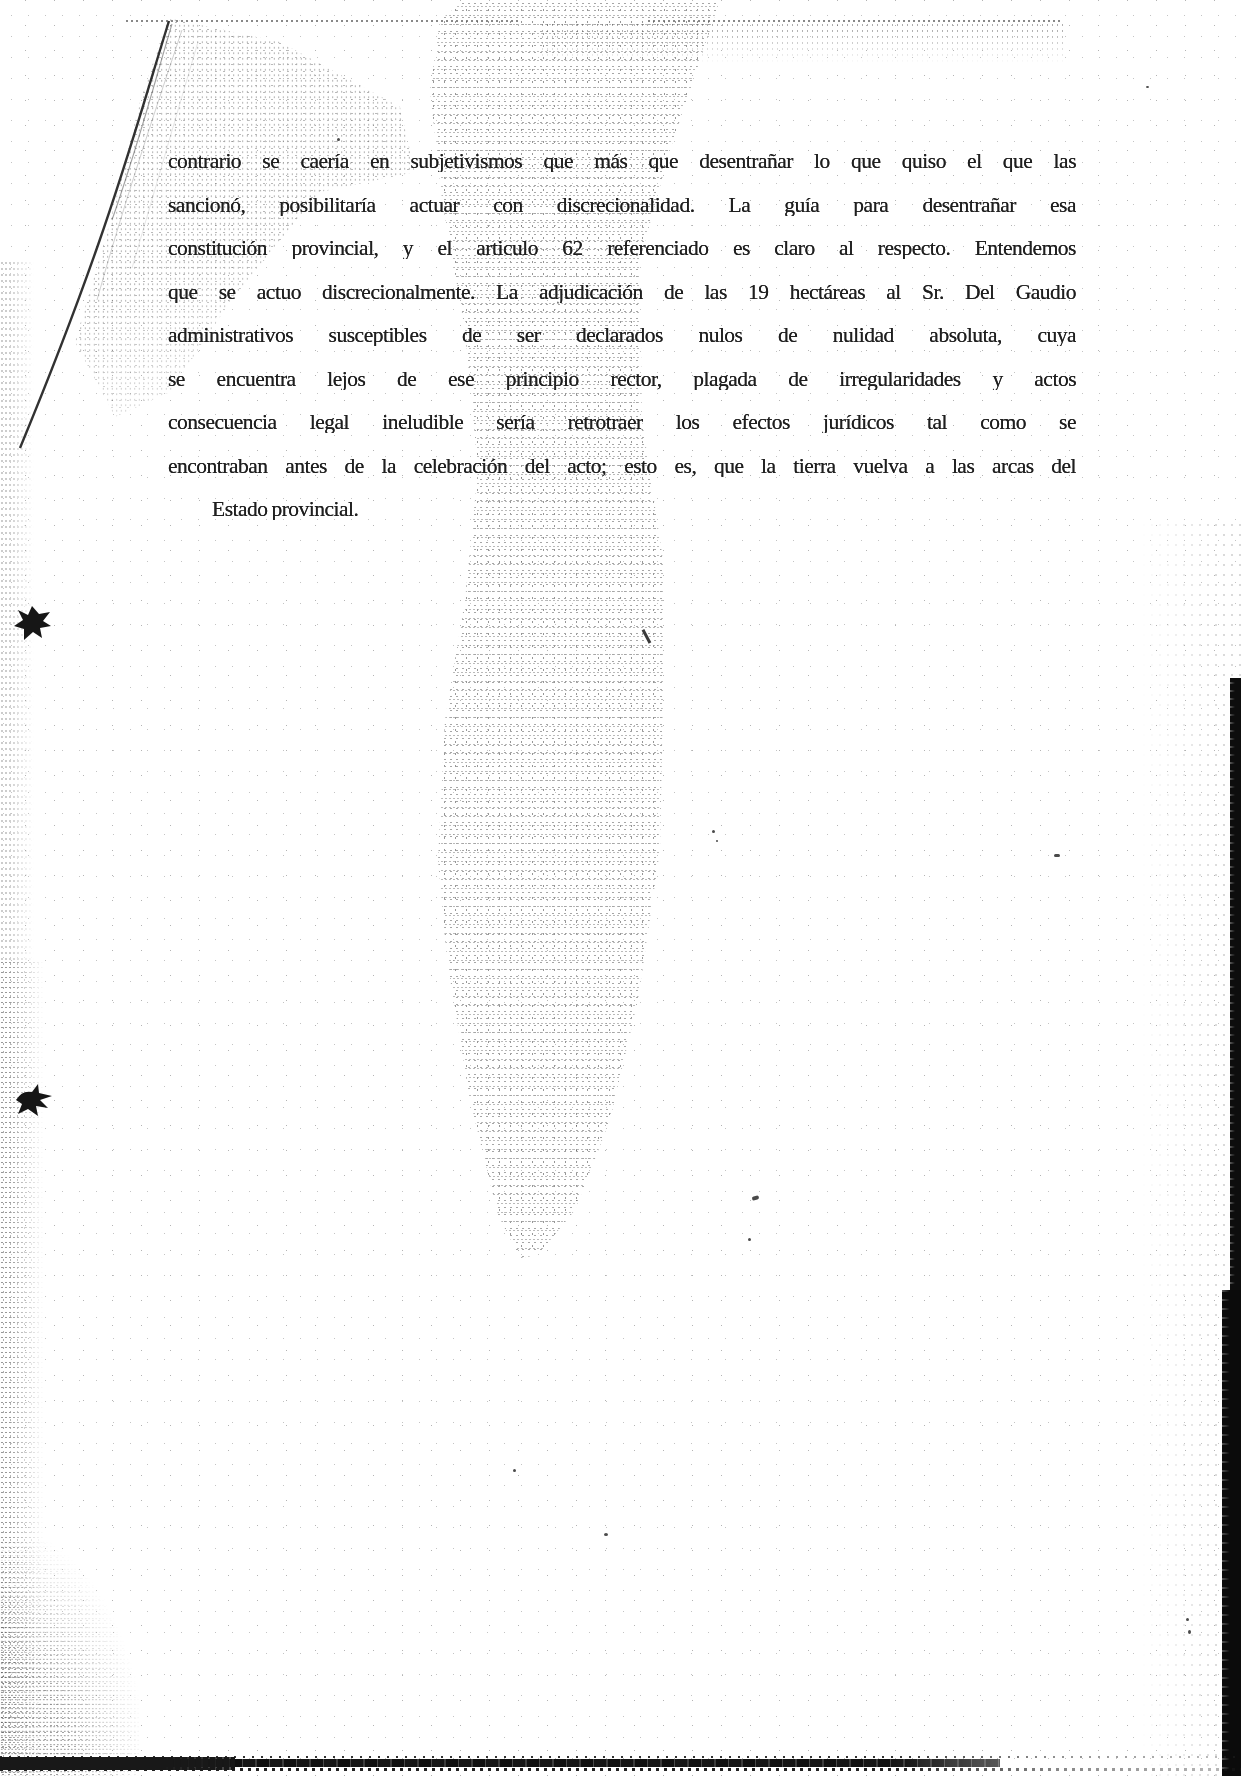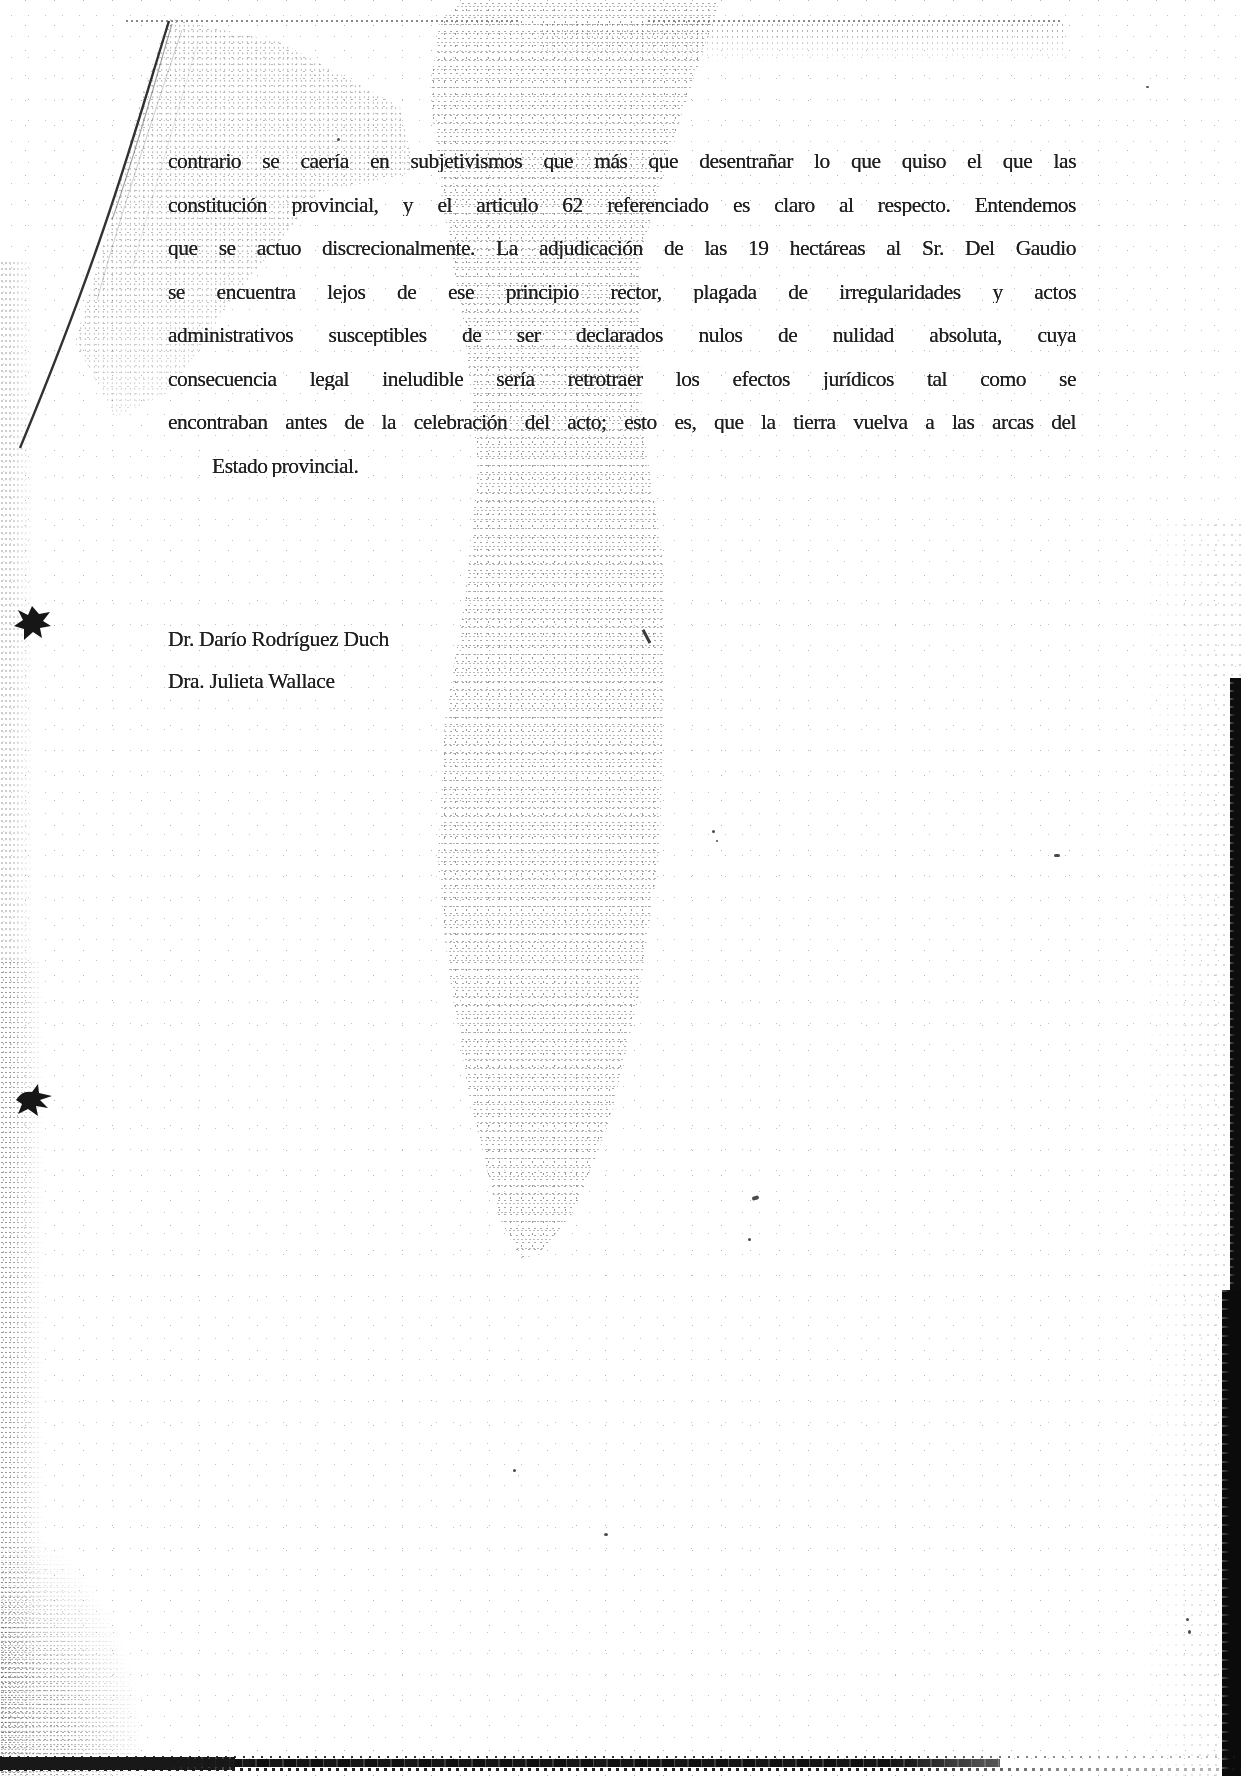--- a/index.html
+++ b/index.html
@@ -180,27 +180,24 @@
   <div class="artifact speck" style="left:748px;top:1238px;width:3px;height:3px;"></div>
   <div class="artifact speck" style="left:513px;top:1469px;width:3px;height:3px;"></div>
   <div class="artifact speck" style="left:604px;top:1533px;width:4px;height:3px;"></div>
   <div class="artifact speck" style="left:1146px;top:86px;width:3px;height:2px;"></div>
   <div class="artifact speck" style="left:337px;top:138px;width:3px;height:3px;"></div>
   <div class="artifact speck" style="left:1186px;top:1618px;width:3px;height:3px;"></div>
   <div class="artifact speck" style="left:1188px;top:1630px;width:3px;height:4px;"></div>
 
   <div class="text-block">
     <div class="line">contrario se caería en subjetivismos que más que desentrañar lo que quiso el que las</div>
+    <div class="line">sancionó, posibilitaría actuar con discrecionalidad. La guía para desentrañar esa</div>
     <div class="line">constitución provincial, y el articulo 62 referenciado es claro al respecto. Entendemos</div>
     <div class="line">que se actuo discrecionalmente. La adjudicación de las 19 hectáreas al Sr. Del Gaudio</div>
+    <div class="line">administrativos susceptibles de ser declarados nulos de nulidad absoluta, cuya</div>
     <div class="line">se encuentra lejos de ese principio rector, plagada de irregularidades y actos</div>
-    <div class="line">administrativos susceptibles de ser declarados nulos de nulidad absoluta, cuya</div>
     <div class="line">consecuencia legal ineludible sería retrotraer los efectos jurídicos tal como se</div>
     <div class="line">encontraban antes de la celebración del acto; esto es, que la tierra vuelva a las arcas del</div>
     <div class="line last">Estado provincial.</div>
   </div>
 
-  <div class="sig-block">
-    <div class="sig-line">Dr. Darío Rodríguez Duch</div>
-    <div class="sig-line">Dra. Julieta Wallace</div>
-  </div>
 
 </div>
 
 </body></html>

